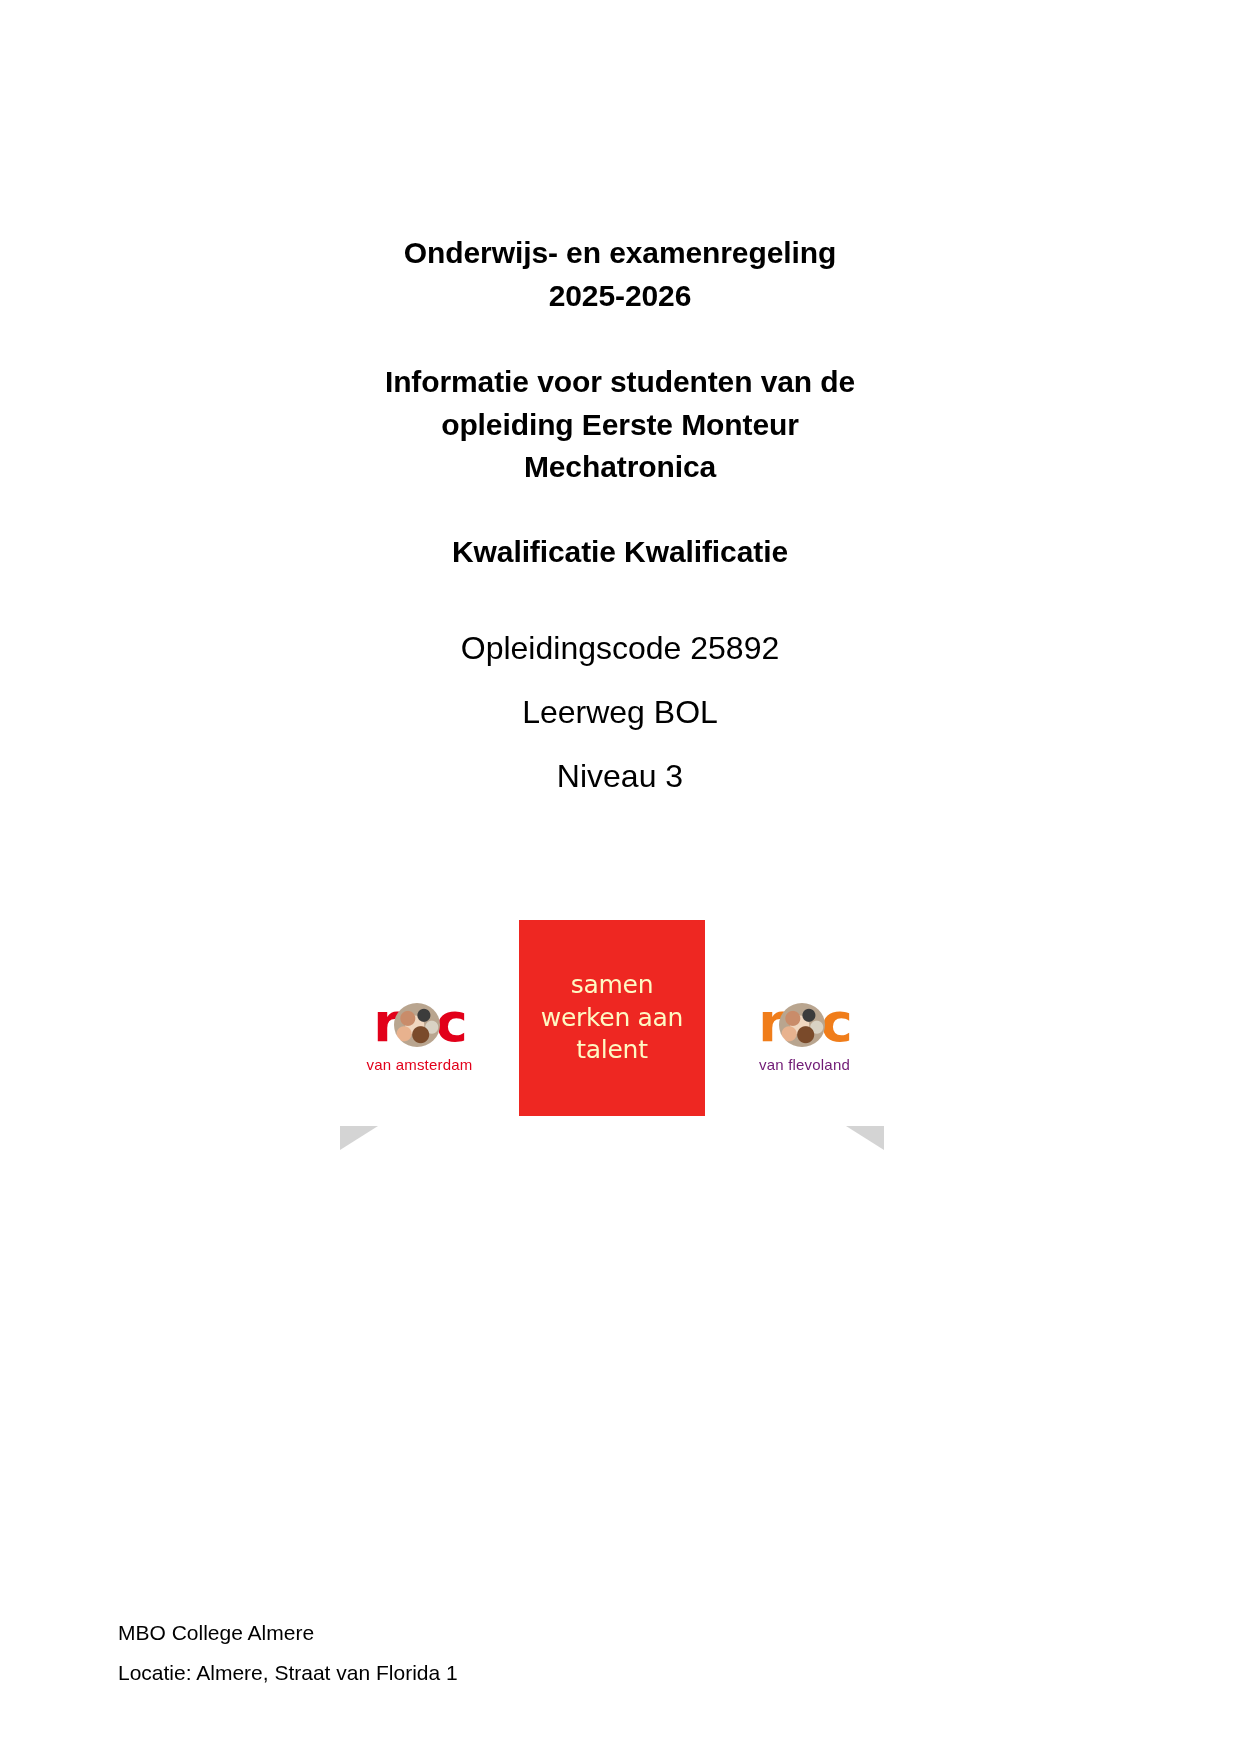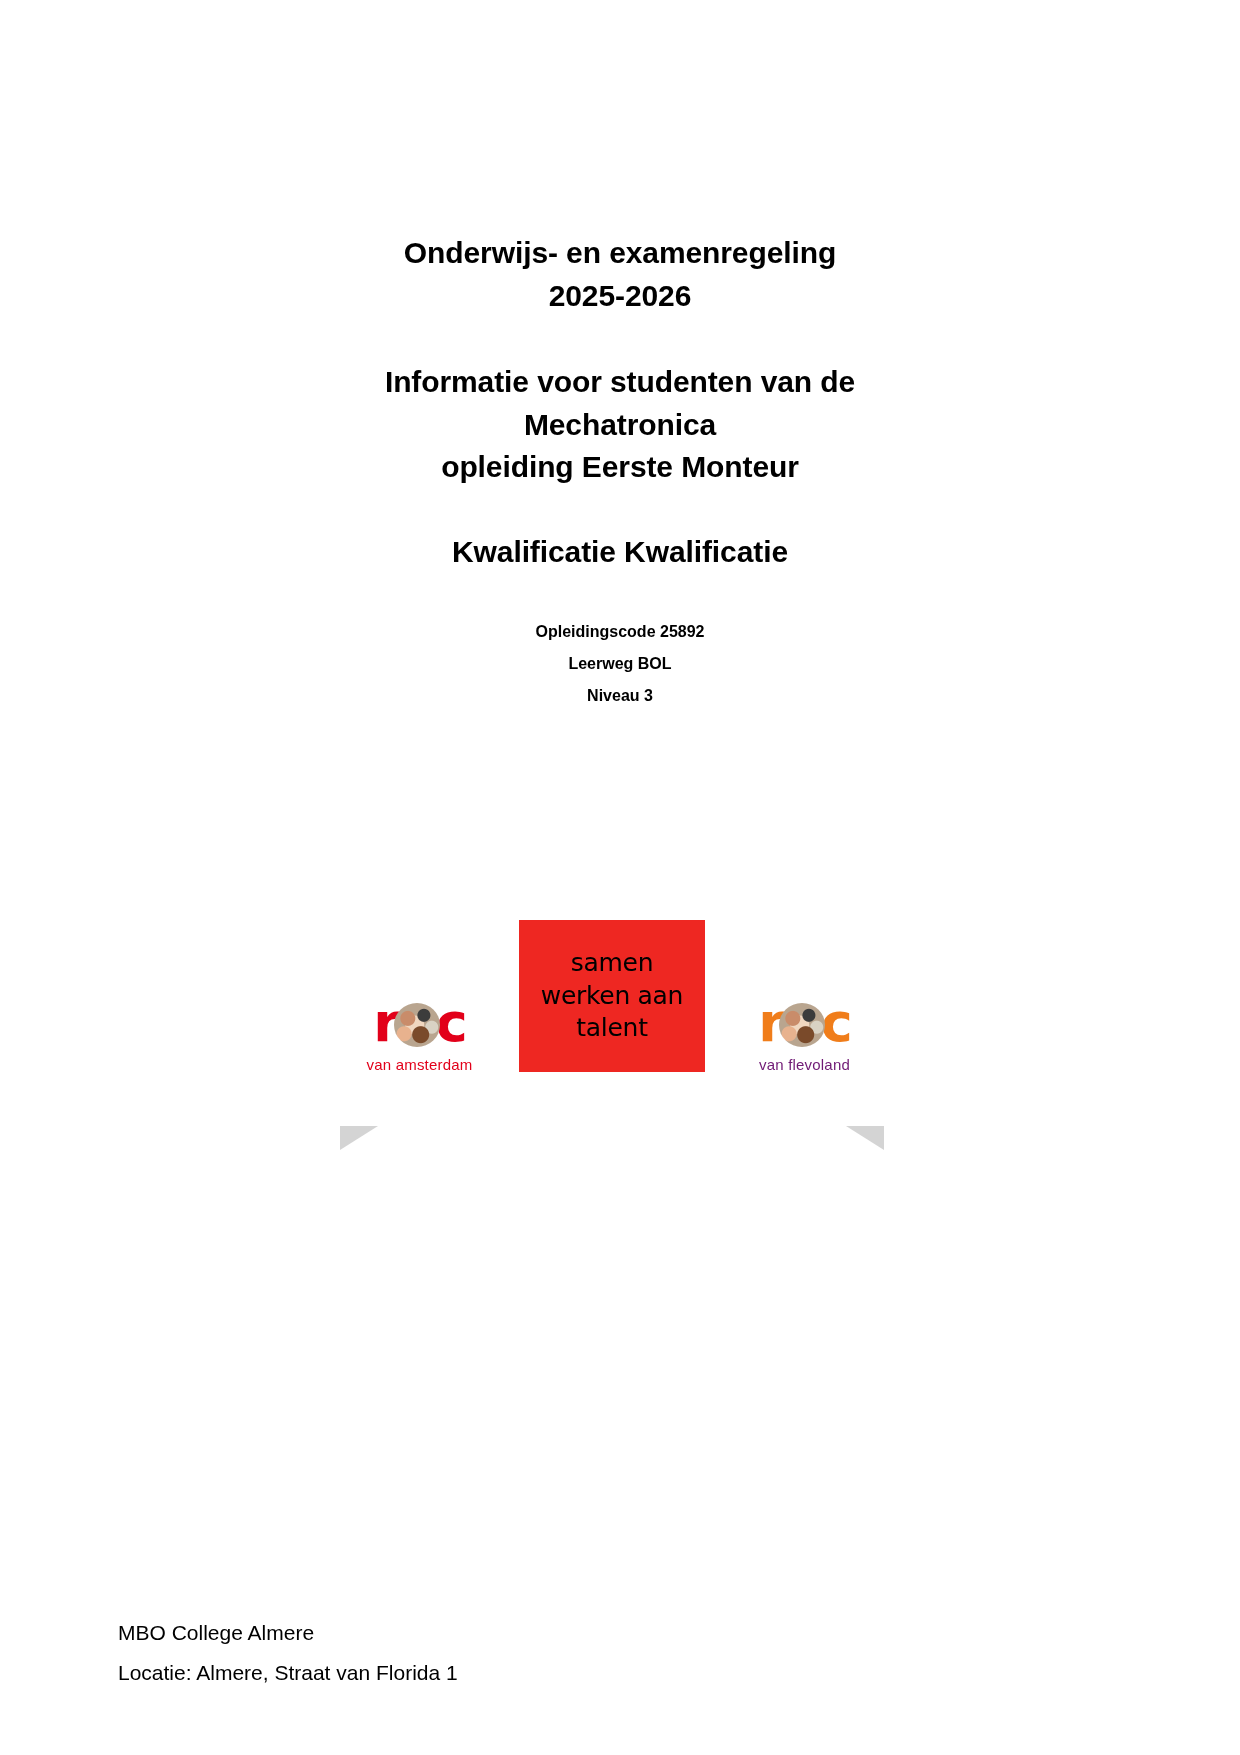--- a/index.html
+++ b/index.html
@@ -35,22 +35,22 @@
     font-weight: bold;
     line-height: 1.42;
     letter-spacing: -0.1px;
   }
 
   .spacer-lg { height: 44px; }
   .spacer-md { height: 42px; }
   .spacer-sm { height: 42px; }
 
   .sub-line {
-    font-size: 16px;
-    font-weight: bold;
+    font-size: 32px;
+    font-weight: normal;
     line-height: 2.0;
   }
 
   .logo-wrap {
     position: absolute;
     left: 322px;
     top: 933px;
     width: 580px;
     height: 200px;
     display: flex;
@@ -116,23 +116,23 @@
   }
   .roc-left .roc-sub { color: #e2001a; }
   .roc-right .roc-sub { color: #701a75; }
 
   .talent-box {
     position: absolute;
     left: 50%;
     transform: translateX(-50%);
     top: -13px;
     width: 186px;
-    height: 152px;
+    height: 196px;
     background: #ee2722;
-    color: #000000;
+    color: #fef9c3;
     display: flex;
     flex-direction: column;
     align-items: center;
     justify-content: center;
     z-index: 3;
   }
   .talent-box .t-line {
     font-family: "DejaVu Sans", sans-serif;
     font-size: 25px;
     line-height: 1.3;
@@ -174,22 +174,22 @@
 
 <div class="page">
 
   <div class="title-block">
     <div class="title-line">Onderwijs- en examenregeling</div>
     <div class="title-line">2025-2026</div>
 
     <div class="spacer-lg"></div>
 
     <div class="title-line">Informatie voor studenten van de</div>
+    <div class="title-line">opleiding Eerste Monteur</div>
     <div class="title-line">Mechatronica</div>
-    <div class="title-line">opleiding Eerste Monteur</div>
 
     <div class="spacer-md"></div>
 
     <div class="title-line">Kwalificatie Kwalificatie</div>
 
     <div class="spacer-sm"></div>
 
     <div class="sub-line">Opleidingscode 25892</div>
     <div class="sub-line">Leerweg BOL</div>
     <div class="sub-line">Niveau 3</div>

